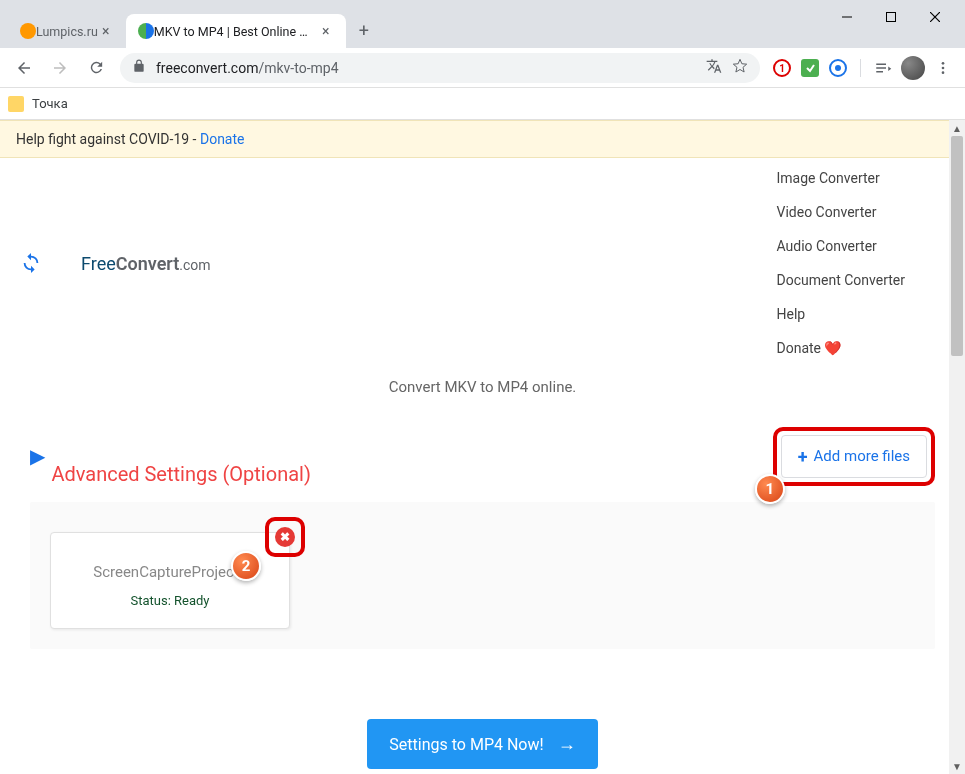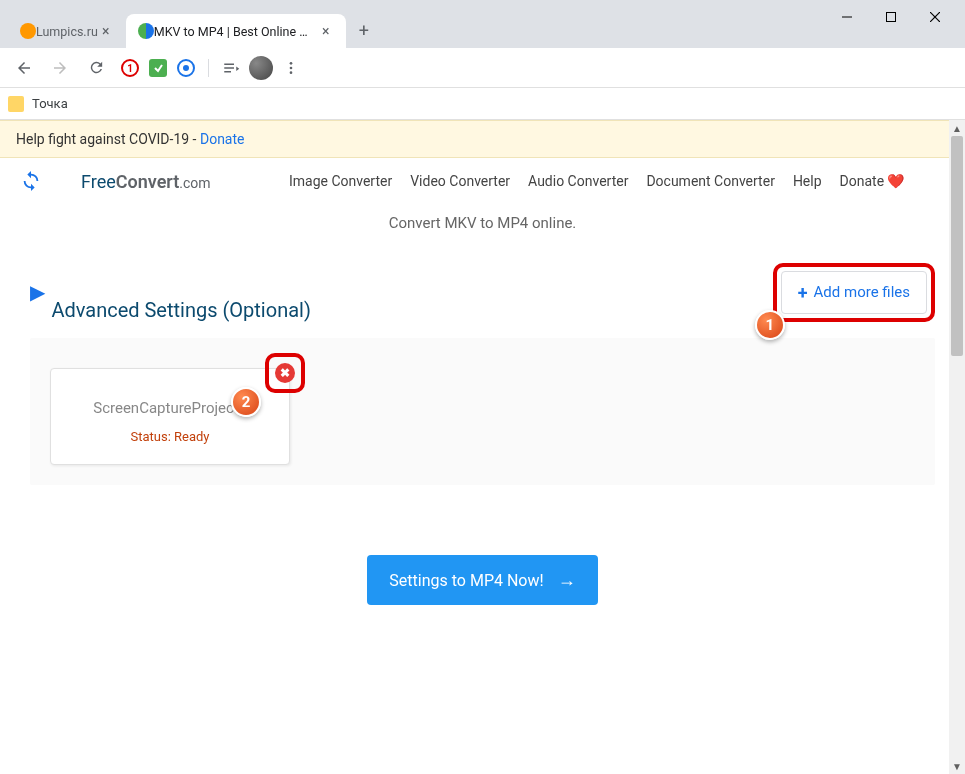--- a/index.html
+++ b/index.html
@@ -41,48 +41,48 @@
     .covid-banner { background: #fff8e1; border-top: 1px solid #f0e4b8; border-bottom: 1px solid #f0e4b8; padding: 10px 16px; font-size: 14px; color: #333; }
     .covid-banner a { color: #1a73e8; text-decoration: none; }
     
     
     .site-header { display: flex; align-items: center; padding: 12px 20px; gap: 20px; }
     .logo { display: flex; align-items: center; gap: 6px; font-size: 18px; font-weight: 400; }
     .logo-icon { width: 22px; height: 22px; }
     .logo-free { color: #0c4a6e; font-weight: 400; margin-left: 33px; }
     .logo-convert { color: #5f6368; font-weight: 600;}
     .logo-com { color: #5f6368; font-weight: 400; font-size: 14px;}
-    .nav-menu { display: flex; gap: 18px; font-size: 14px; color: #444; margin-left: auto; margin-right: 40px; }
+    .nav-menu { display: flex; gap: 18px; font-size: 14px; color: #444; margin-left: auto; margin-right: 40px; flex-direction: column; }
     .nav-item { cursor: pointer; }
     
     
     .main-content { padding: 10px 30px; }
     .page-title { text-align: center; font-size: 36px; font-weight: 700; color: #333; margin: 12px 0 8px; }
     .page-subtitle { text-align: center; color: #666; font-size: 15px; margin-bottom: 30px; }
     
     .settings-row { display: flex; align-items: center; justify-content: space-between; margin-bottom: 16px; padding: 0 0px;}
     .advanced-settings { display: flex; align-items: center; gap: 6px; font-size: 20px; color: #1a73e8; cursor: pointer; }
     .advanced-triangle { color: #1a73e8; }
-    .advanced-text { color: #0c4a6e; margin-top: 36px; }
+    .advanced-text { color: #ef4444; margin-top: 36px; }
     
     .add-more-wrap { position: relative; }
     .add-more-btn { display: flex; align-items: center; gap: 6px; padding: 10px 16px; border: 1px solid #dadce0; border-radius: 4px; font-size: 15px; color: #1a73e8; cursor: pointer; background: #fff;}
     .add-more-plus { font-size: 18px; font-weight: 700; }
     
     
     .highlight-box { border: 4px solid #d00; border-radius: 10px; padding: 4px; }
     .callout-badge { position: absolute; width: 30px; height: 30px; border-radius: 50%; background: radial-gradient(circle at 35% 30%, #ff8a50, #d84315); border: 2px solid #fff; box-shadow: 0 2px 4px rgba(0,0,0,.3); display: flex; align-items: center; justify-content: center; color: #fff; font-weight: 700; font-size: 15px; }
     
     
     .file-panel { background: #fafafa; padding: 30px 20px 20px; border-radius: 2px; margin-top: 4px;}
     .file-card { position: relative; width: 240px; border: 1px solid #e0e0e0; border-radius: 4px; padding: 30px 16px 20px; background: #fff; box-shadow: 1px 1px 3px rgba(0,0,0,.08); text-align: center;}
     .file-remove { position: absolute; top: -8px; right: -8px; width: 20px; height: 20px; border-radius: 50%; background: #e53935; color: #fff; display: flex; align-items: center; justify-content: center; font-size: 12px; font-weight: 700; cursor: pointer; }
     .file-remove-highlight { position: absolute; top: -16px; right: -16px; }
     .file-name { color: #888; font-size: 15px; margin-bottom: 12px; }
-    .file-status { color: #c2410c; font-size: 13px; }
+    .file-status { color: #14532d; font-size: 13px; }
     
     
     .convert-row { display: flex; justify-content: center; margin-top: 70px; }
     .convert-btn { background: #2196f3; color: #fff; font-size: 16px; padding: 14px 22px; border: none; border-radius: 4px; display: flex; align-items: center; gap: 14px; cursor: pointer; }
     .convert-arrow { font-size: 18px; }
     
     
     .fake-scrollbar { position: absolute; right: 0; top: 0; width: 16px; height: 100%; background: #f1f1f1; }
     .fake-thumb { position: absolute; right: 2px; top: 16px; width: 12px; height: 220px; background: #c1c1c1; border-radius: 2px;}
     .fake-arrow { position: absolute; right: 0; width: 16px; height: 16px; display: flex; align-items: center; justify-content: center; font-size: 10px; color: #606060;}
@@ -133,20 +133,34 @@
   <div class="nav-btn disabled">
       <svg width="18" height="18" viewBox="0 0 24 24">
         <path d="M4 11h12.17l-5.59-5.59L12 4l8 8-8 8-1.41-1.41L16.17 13H4z" fill="#bdbdbd"></path>
       </svg>
     </div>
   <div class="nav-btn">
       <svg width="17" height="17" viewBox="0 0 24 24">
         <path d="M17.65 6.35A8 8 0 1 0 19.73 14h-2.08a6 6 0 1 1-1.42-6.22L13 11h7V4l-2.35 2.35z" fill="#5f6368"></path>
       </svg>
     </div>
+  <div class="url-bar">
+    <span class="url-lock"><svg width="14" height="14" viewBox="0 0 24 24">
+          <path d="M18 8h-1V6a5 5 0 0 0-10 0v2H6a2 2 0 0 0-2 2v10a2 2 0 0 0 2 2h12a2 2 0 0 0 2-2V10a2 2 0 0 0-2-2zM9 6a3 3 0 0 1 6 0v2H9z" fill="#5f6368"></path>
+        </svg></span>
+    <span class="url-text">
+      <span class="url-domain">freeconvert.com</span><span class="url-path">/mkv-to-mp4</span>
+    </span>
+    <span><svg width="16" height="16" viewBox="0 0 24 24">
+          <path d="M12.87 15.07l-2.54-2.51.03-.03A17.5 17.5 0 0 0 14.07 6H17V4h-7V2H8v2H1v2h11.17A15.6 15.6 0 0 1 9 11.6 15.5 15.5 0 0 1 6.9 8H4.9a17.5 17.5 0 0 0 2.96 4.56l-5.09 5.02L4 19l5-5 3.11 3.11.76-2.04zM18.5 10h-2L12 22h2l1.12-3h4.75L21 22h2l-4.5-12zm-2.62 7l1.62-4.33L19.12 17h-3.24z" fill="#5f6368"></path>
+        </svg></span>
+    <span><svg width="16" height="16" viewBox="0 0 24 24">
+          <path d="M12 17.27L18.18 21l-1.64-7.03L22 9.24l-7.19-.61L12 2 9.19 8.63 2 9.24l5.46 4.73L5.82 21z" fill="none" stroke="#5f6368" stroke-width="1.5"></path>
+        </svg></span>
+  </div>
   <div class="ext-icons">
     <span class="ext-icon">
         <svg width="18" height="18">
           <circle cx="9" cy="9" r="8" fill="#fff" stroke="#d00" stroke-width="2"></circle>
           <text x="9" y="13" font-size="10" text-anchor="middle" fill="#d00" font-weight="700">1</text>
         </svg>
       </span>
     <span class="ext-icon">
         <svg width="18" height="18">
           <rect width="18" height="18" rx="3" fill="#4caf50"></rect>

